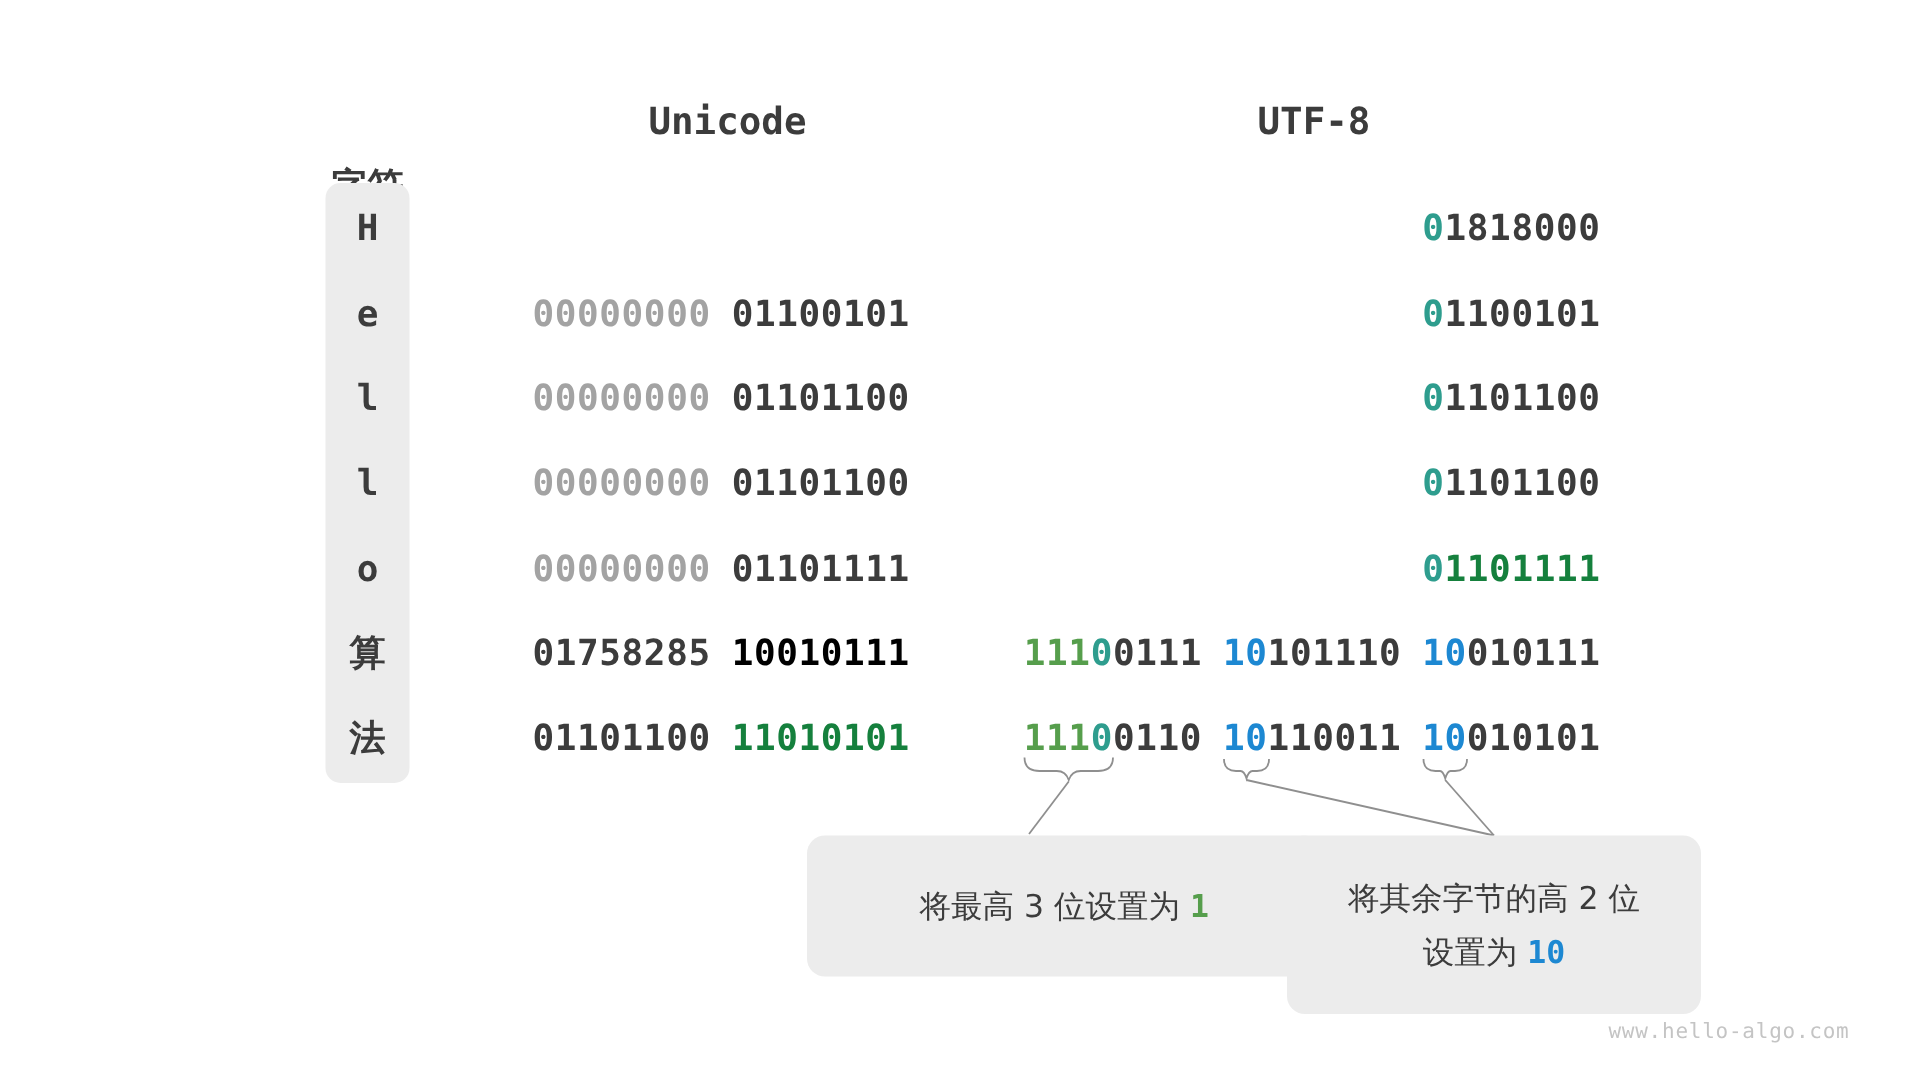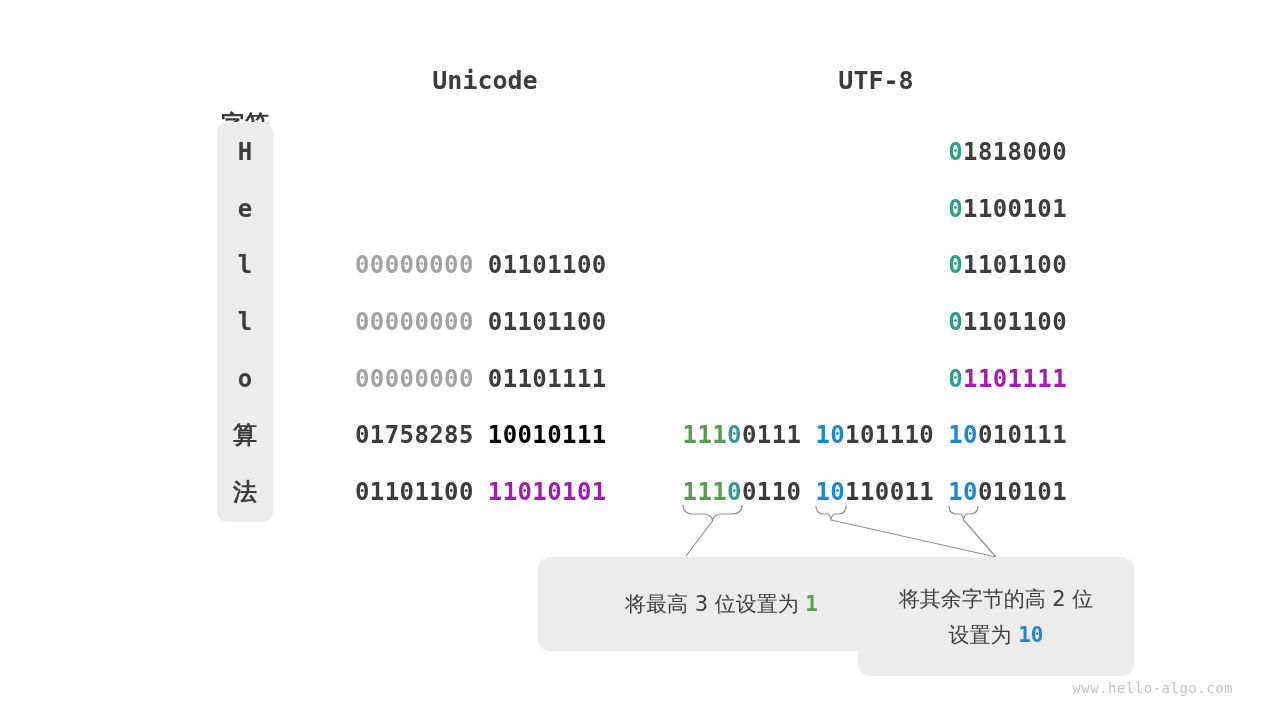--- a/index.html
+++ b/index.html
@@ -26,21 +26,21 @@
   .byte { letter-spacing:0.4px; }
   .byte + .byte { margin-left:14px; }
 
   .annot-svg { position:absolute; left:0; top:0; pointer-events:none; }
 
   .callout {
     position:absolute; background:#ececec; border-radius:12px;
     display:flex; flex-direction:column; align-items:center; justify-content:center;
     color:#3c3c3c; font-size:21px;
   }
-  .callout-left  { left:538px; top:557px; width:343px; height:94px;padding-left:12px; }
+  .callout-left  { left:538px; top:557px; width:343px; height:94px; }
   .callout-right { left:858px; top:557px; width:276px; height:119px; }
   .callout-line  { line-height:36px; white-space:nowrap; }
   .num { font-family:"DejaVu Sans Mono","Liberation Mono",monospace; font-weight:bold; }
 
   .watermark {
     position:absolute; right:47px; bottom:24px;
     font-family:"DejaVu Sans Mono","Liberation Mono",monospace;
     font-size:14px; color:#c4c4c4; letter-spacing:0.5px;text-align:right;
   }
 </style>
@@ -55,45 +55,46 @@
 
   <div class="char-col-bg"></div>
 
   <div id="rows">
       <div class="row" style="top: 124px;">
         <div class="cell cell-char">H</div>
         <div class="cell cell-utf8"><span class="byte"><span style="color: rgb(46, 157, 142);">0</span><span style="color: rgb(60, 60, 60);">1818000</span></span></div>
       </div>
       <div class="row" style="top: 181px;">
         <div class="cell cell-char">e</div>
+        <div class="cell cell-unicode"><span class="byte"><span style="color: rgb(163, 163, 163);">00000000</span></span><span class="byte"><span style="color: rgb(60, 60, 60);">01100101</span></span></div>
         <div class="cell cell-utf8"><span class="byte"><span style="color: rgb(46, 157, 142);">0</span><span style="color: rgb(60, 60, 60);">1100101</span></span></div>
       </div>
       <div class="row" style="top: 237px;">
         <div class="cell cell-char">l</div>
         <div class="cell cell-unicode"><span class="byte"><span style="color: rgb(163, 163, 163);">00000000</span></span><span class="byte"><span style="color: rgb(60, 60, 60);">01101100</span></span></div>
         <div class="cell cell-utf8"><span class="byte"><span style="color: rgb(46, 157, 142);">0</span><span style="color: rgb(60, 60, 60);">1101100</span></span></div>
       </div>
       <div class="row" style="top: 294px;">
         <div class="cell cell-char">l</div>
         <div class="cell cell-unicode"><span class="byte"><span style="color: rgb(163, 163, 163);">00000000</span></span><span class="byte"><span style="color: rgb(60, 60, 60);">01101100</span></span></div>
         <div class="cell cell-utf8"><span class="byte"><span style="color: rgb(46, 157, 142);">0</span><span style="color: rgb(60, 60, 60);">1101100</span></span></div>
       </div>
       <div class="row" style="top: 351px;">
         <div class="cell cell-char">o</div>
         <div class="cell cell-unicode"><span class="byte"><span style="color: rgb(163, 163, 163);">00000000</span></span><span class="byte"><span style="color: rgb(60, 60, 60);">01101111</span></span></div>
-        <div class="cell cell-utf8"><span class="byte"><span style="color: rgb(46, 157, 142);">0</span><span style="color: #a21caf;">1101111</span></span></div>
+        <div class="cell cell-utf8"><span class="byte"><span style="color: rgb(46, 157, 142);">0</span><span style="color: #15803d;">1101111</span></span></div>
       </div>
       <div class="row" style="top: 407px;">
         <div class="cell cell-char">算</div>
         <div class="cell cell-unicode"><span class="byte"><span style="color: rgb(60, 60, 60);">01758285</span></span><span class="byte"><span style="color: #000000;">10010111</span></span></div>
         <div class="cell cell-utf8"><span class="byte"><span style="color: rgb(86, 158, 76);">111</span><span style="color: rgb(46, 157, 142);">0</span><span style="color: rgb(60, 60, 60);">0111</span></span><span class="byte"><span style="color: rgb(29, 136, 210);">10</span><span style="color: rgb(60, 60, 60);">101110</span></span><span class="byte"><span style="color: rgb(29, 136, 210);">10</span><span style="color: rgb(60, 60, 60);">010111</span></span></div>
       </div>
       <div class="row" style="top: 464px;">
         <div class="cell cell-char">法</div>
-        <div class="cell cell-unicode"><span class="byte"><span style="color: rgb(60, 60, 60);">01101100</span></span><span class="byte"><span style="color: #a21caf;">11010101</span></span></div>
+        <div class="cell cell-unicode"><span class="byte"><span style="color: rgb(60, 60, 60);">01101100</span></span><span class="byte"><span style="color: #15803d;">11010101</span></span></div>
         <div class="cell cell-utf8"><span class="byte"><span style="color: rgb(86, 158, 76);">111</span><span style="color: rgb(46, 157, 142);">0</span><span style="color: rgb(60, 60, 60);">0110</span></span><span class="byte"><span style="color: rgb(29, 136, 210);">10</span><span style="color: rgb(60, 60, 60);">110011</span></span><span class="byte"><span style="color: rgb(29, 136, 210);">10</span><span style="color: rgb(60, 60, 60);">010101</span></span></div>
       </div>
     </div>
 
   <svg class="annot-svg" width="1280" height="720" viewBox="0 0 1280 720">
     <path d="M683,505 Q683,514 693,514 L704.5,514 Q710.5,514 712.5,520 Q714.5,514 720.5,514 L732,514 Q742,514 742,505" fill="none" stroke="#8f8f8f" stroke-width="1.2"></path>
     <path d="M816,506 Q816,514 824,514 L827,514 Q829.5,514 831,519 Q832.5,514 835,514 L838,514 Q846,514 846,506" fill="none" stroke="#8f8f8f" stroke-width="1.2"></path>
     <path d="M949,506 Q949,514 957,514 L960,514 Q962,514 963.5,519 Q965,514 967,514 L970,514 Q978,514 978,506" fill="none" stroke="#8f8f8f" stroke-width="1.2"></path>
     <path d="M712.5,521 L686,556" fill="none" stroke="#8f8f8f" stroke-width="1.2"></path>
     <path d="M831,520 L996,557" fill="none" stroke="#8f8f8f" stroke-width="1.2"></path>

